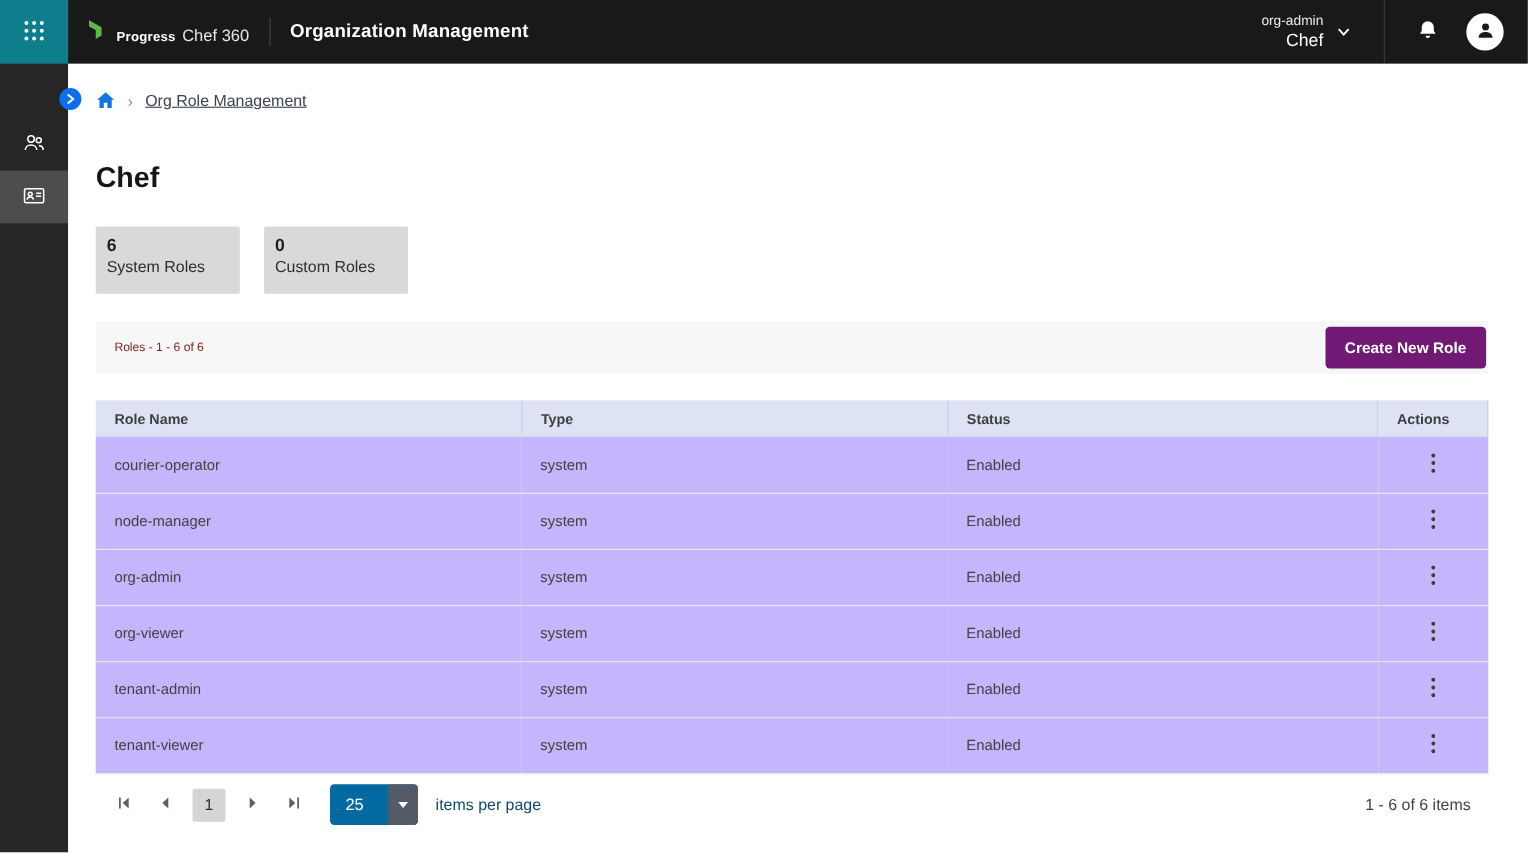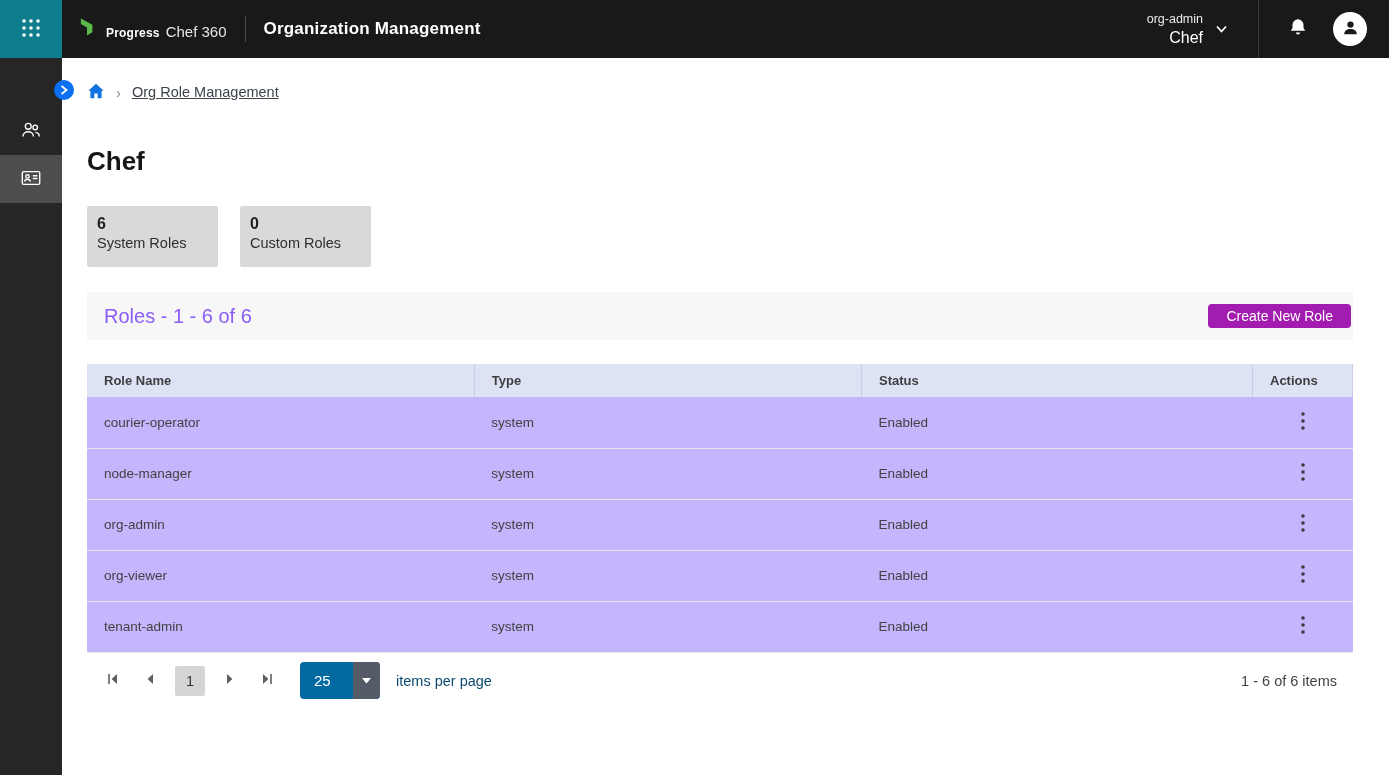--- a/index.html
+++ b/index.html
@@ -56,23 +56,23 @@
   .stats { display:flex; gap:22px; margin-top:29px; }
   .stat-card { width:131px; height:61px; background:#D9D9D9; border-radius:2px;
     padding:9px 10px; display:flex; flex-direction:column; gap:2px; }
   .stat-value { font-size:16px; font-weight:700; color:#1f1f1f; }
   .stat-label { font-size:14.5px; color:#2e2e2e; }
 
   
   .panel { margin-top:25px; }
   .panel-toolbar { height:48px; background:#F7F7F7; display:flex; align-items:center;
     justify-content:space-between; padding:0 2px 0 17px; margin-bottom:11px; }
-  .panel-title { font-size:20px; color:#8b5cf6; }
-  .create-btn { height:24px; padding:0 18px; background:#a21caf; color:#fff; border:none;
-    border-radius:4px; font-size:14px; font-weight:400; cursor:pointer;
+  .panel-title { font-size:11px; color:#7f1d1d; }
+  .create-btn { height:38px; padding:0 18px; background:#701a75; color:#fff; border:none;
+    border-radius:4px; font-size:14px; font-weight:700; cursor:pointer;
     font-family:"Liberation Sans", sans-serif; }
 
   table.roles { width:100%; border-collapse:collapse; table-layout:fixed;margin-top:24px; }
   table.roles th { background:#DDE3F4; height:33px; text-align:left; padding:0 17px;
     font-size:13px; font-weight:700; color:#3f3f3f; border-right:1px solid #C7CEE8; }
   table.roles td { height:51px; padding:0 17px; font-size:13.5px; color:#424242;
     border-bottom:1px solid #E7E7E7; background:#c4b5fd; }
   td.actions-cell { text-align:center; padding:0; }
   .kebab { background:none; border:none; cursor:pointer; padding:6px 10px; }
 
@@ -318,20 +318,36 @@
         <span>
           <svg width="4" height="18" viewBox="0 0 4 18" fill="#3c3c3c">
             <circle cx="2" cy="2" r="1.8"></circle>
                       <circle cx="2" cy="9" r="1.8"></circle>
                       <circle cx="2" cy="16" r="1.8"></circle>
           </svg>
         </span>
       </button>
     </td>
   </tr>
+            <tr>
+    <td>tenant-viewer</td>
+    <td>system</td>
+    <td>Enabled</td>
+    <td class="actions-cell">
+      <button class="kebab">
+        <span>
+          <svg width="4" height="18" viewBox="0 0 4 18" fill="#3c3c3c">
+            <circle cx="2" cy="2" r="1.8"></circle>
+                      <circle cx="2" cy="9" r="1.8"></circle>
+                      <circle cx="2" cy="16" r="1.8"></circle>
+          </svg>
+        </span>
+      </button>
+    </td>
+  </tr>
           </tbody>
       </table>
 
       <div class="pager">
         <button class="pager-nav">
           <span>
             <svg width="16" height="16" viewBox="0 0 16 16">
                 <path d="M4 3v10" stroke="#5f5f5f" stroke-width="1.6"></path>
                 <path d="M12 3L6.6 8 12 13z" fill="#5f5f5f"></path>
               </svg>

